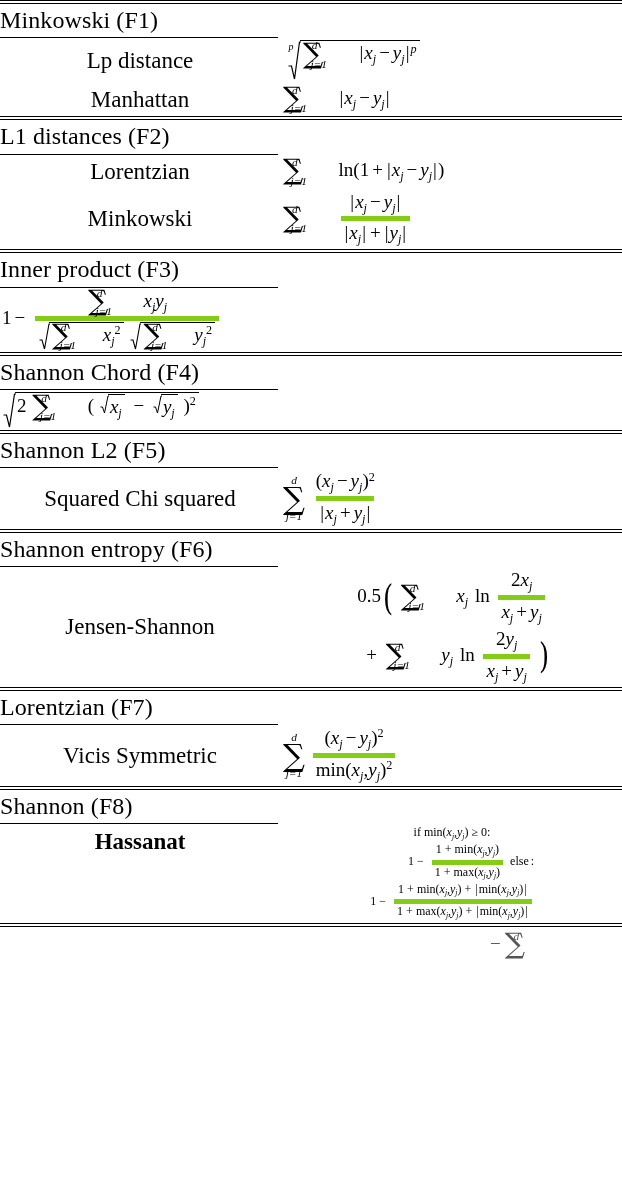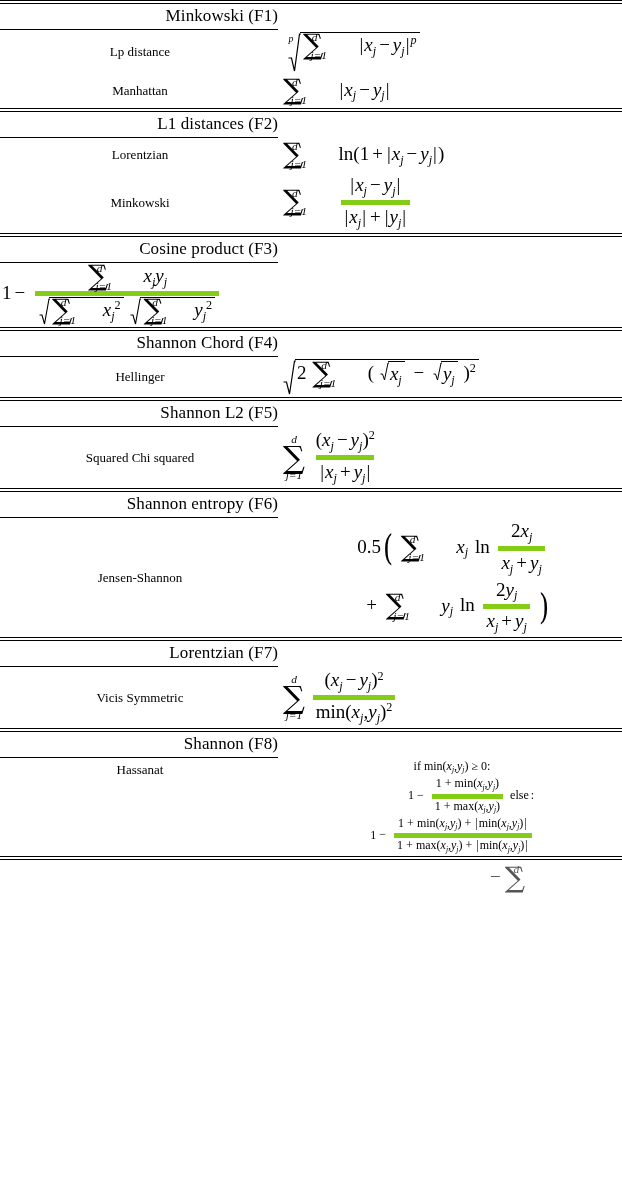--- a/index.html
+++ b/index.html
@@ -21,32 +21,32 @@
   .rule-double::after{top:3px;}
 
   .rule-sub{height:1px;background:#000;width:278px;margin:0;}
 
   
   .group-head{
     display:block;
     padding:2px 0 3px 0;
   }
   .group-head .ghlabel{
-    display:block;width:278px;text-align:right;
-    font-size:17px;line-height:1.18;
+    display:block;width:278px;text-align:left;
+    font-size:24px;line-height:1.18;
     letter-spacing:.1px;
   }
   .row{
     display:flex;align-items:center;width:100%;
     min-height:34px;
   }
   .row .label{
     width:280px;flex:0 0 280px;
     text-align:center;
-    font-size:13px;line-height:1.2;
+    font-size:23px;line-height:1.2;
     padding:2px 0;
   }
   .row .formula{
     flex:1 1 auto;
     font-size:19px;line-height:1.15;
     padding:2px 0 2px 2px;
     text-align:left;
   }
 
   
@@ -171,21 +171,21 @@
           <span class="num"><span class="up tight">|</span><span class="mi">x</span><span class="sub">j</span><span class="op">−</span><span class="mi">y</span><span class="sub">j</span><span class="up tight">|</span></span>
           <span class="den"><span class="up tight">|</span><span class="mi">x</span><span class="sub">j</span><span class="up tight">|</span><span class="op">+</span><span class="up tight">|</span><span class="mi">y</span><span class="sub">j</span><span class="up tight">|</span></span>
         </span>
       </span>
     </div>
   </div>
 
   <div class="rule-double"></div>
 
   <div class="group-head">
-    <span class="ghlabel">Cosine product (F3)</span>
+    <span class="ghlabel">Inner product (F3)</span>
   </div>
   <div class="rule-sub"></div>
 
   <div class="row">
     <div class="formula">
       <span class="m">
         <span class="up">1</span><span class="op">−</span>
         <span class="frac">
           <span class="num">
             <span class="sumi"><span class="sig">∑</span><span class="sup-l">d</span><span class="sub-l">j=1</span></span>
@@ -215,21 +215,20 @@
   </div>
 
   <div class="rule-double"></div>
 
   <div class="group-head">
     <span class="ghlabel">Shannon Chord (F4)</span>
   </div>
   <div class="rule-sub"></div>
 
   <div class="row">
-    <div class="label">Hellinger</div>
     <div class="formula">
       <span class="m">
         <span class="sqrt">
           <span class="radsym">
               <svg width="13" height="36" viewBox="0 0 13 36">
                 <path d="M0.5 23 L3.5 23 L6.5 35 L11.5 2 L13 2" stroke="#000" stroke-width="1.2" fill="none"></path>
               </svg>
             </span>
           <span class="radicand">
             <span class="up">2</span>
@@ -344,21 +343,21 @@
   </div>
 
   <div class="rule-double"></div>
 
   <div class="group-head">
     <span class="ghlabel">Shannon (F8)</span>
   </div>
   <div class="rule-sub"></div>
 
   <div class="row" style="align-items:flex-start;">
-    <div class="label" style="padding-top:4px;">Hassanat</div>
+    <div class="label" style="padding-top:4px;font-weight:bold;">Hassanat</div>
     <div class="formula" style="font-size:12px;">
       <span class="multiline">
         <span class="ml-row m">
           <span class="up">if</span>&nbsp;<span class="up">min</span><span class="up">(</span><span class="mi">x</span><span class="sub">j</span><span class="up">,</span><span class="mi">y</span><span class="sub">j</span><span class="up">)</span><span class="op">≥</span><span class="up">0</span><span class="up">:</span>
         </span>
         <span class="ml-row m indent-1">
           <span class="up">1</span><span class="op">−</span>
           <span class="frac">
             <span class="num"><span class="up">1</span><span class="op">+</span><span class="up">min</span><span class="up">(</span><span class="mi">x</span><span class="sub">j</span><span class="up">,</span><span class="mi">y</span><span class="sub">j</span><span class="up">)</span></span>
             <span class="den"><span class="up">1</span><span class="op">+</span><span class="up">max</span><span class="up">(</span><span class="mi">x</span><span class="sub">j</span><span class="up">,</span><span class="mi">y</span><span class="sub">j</span><span class="up">)</span></span>

